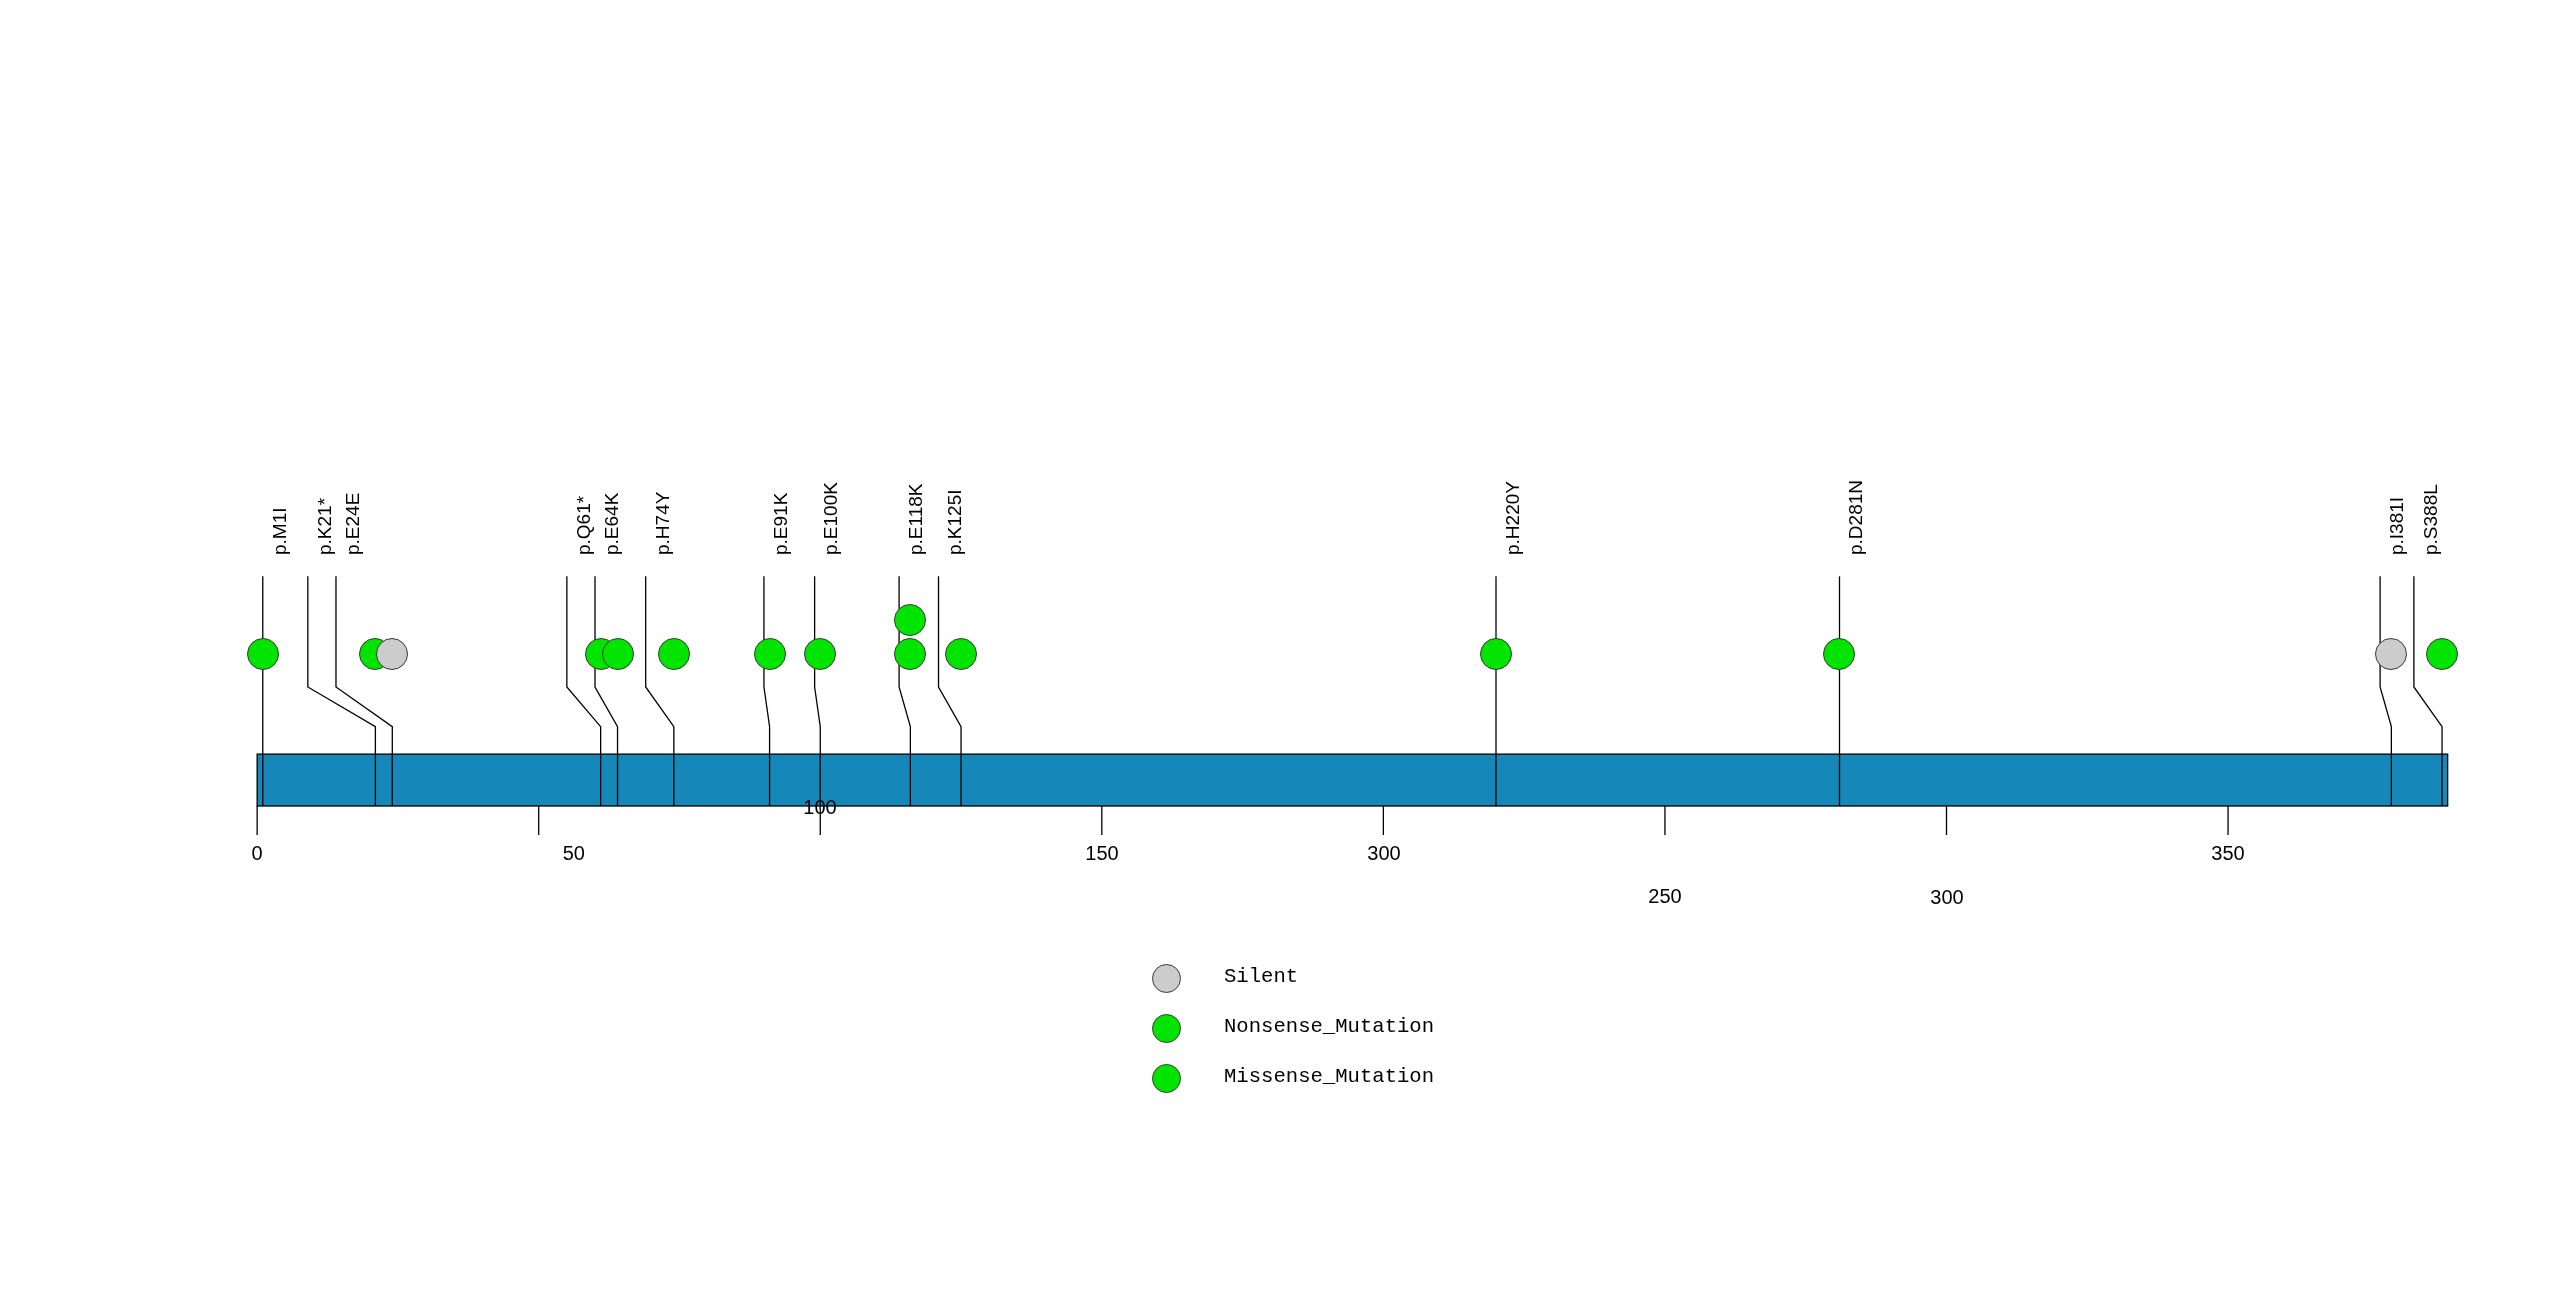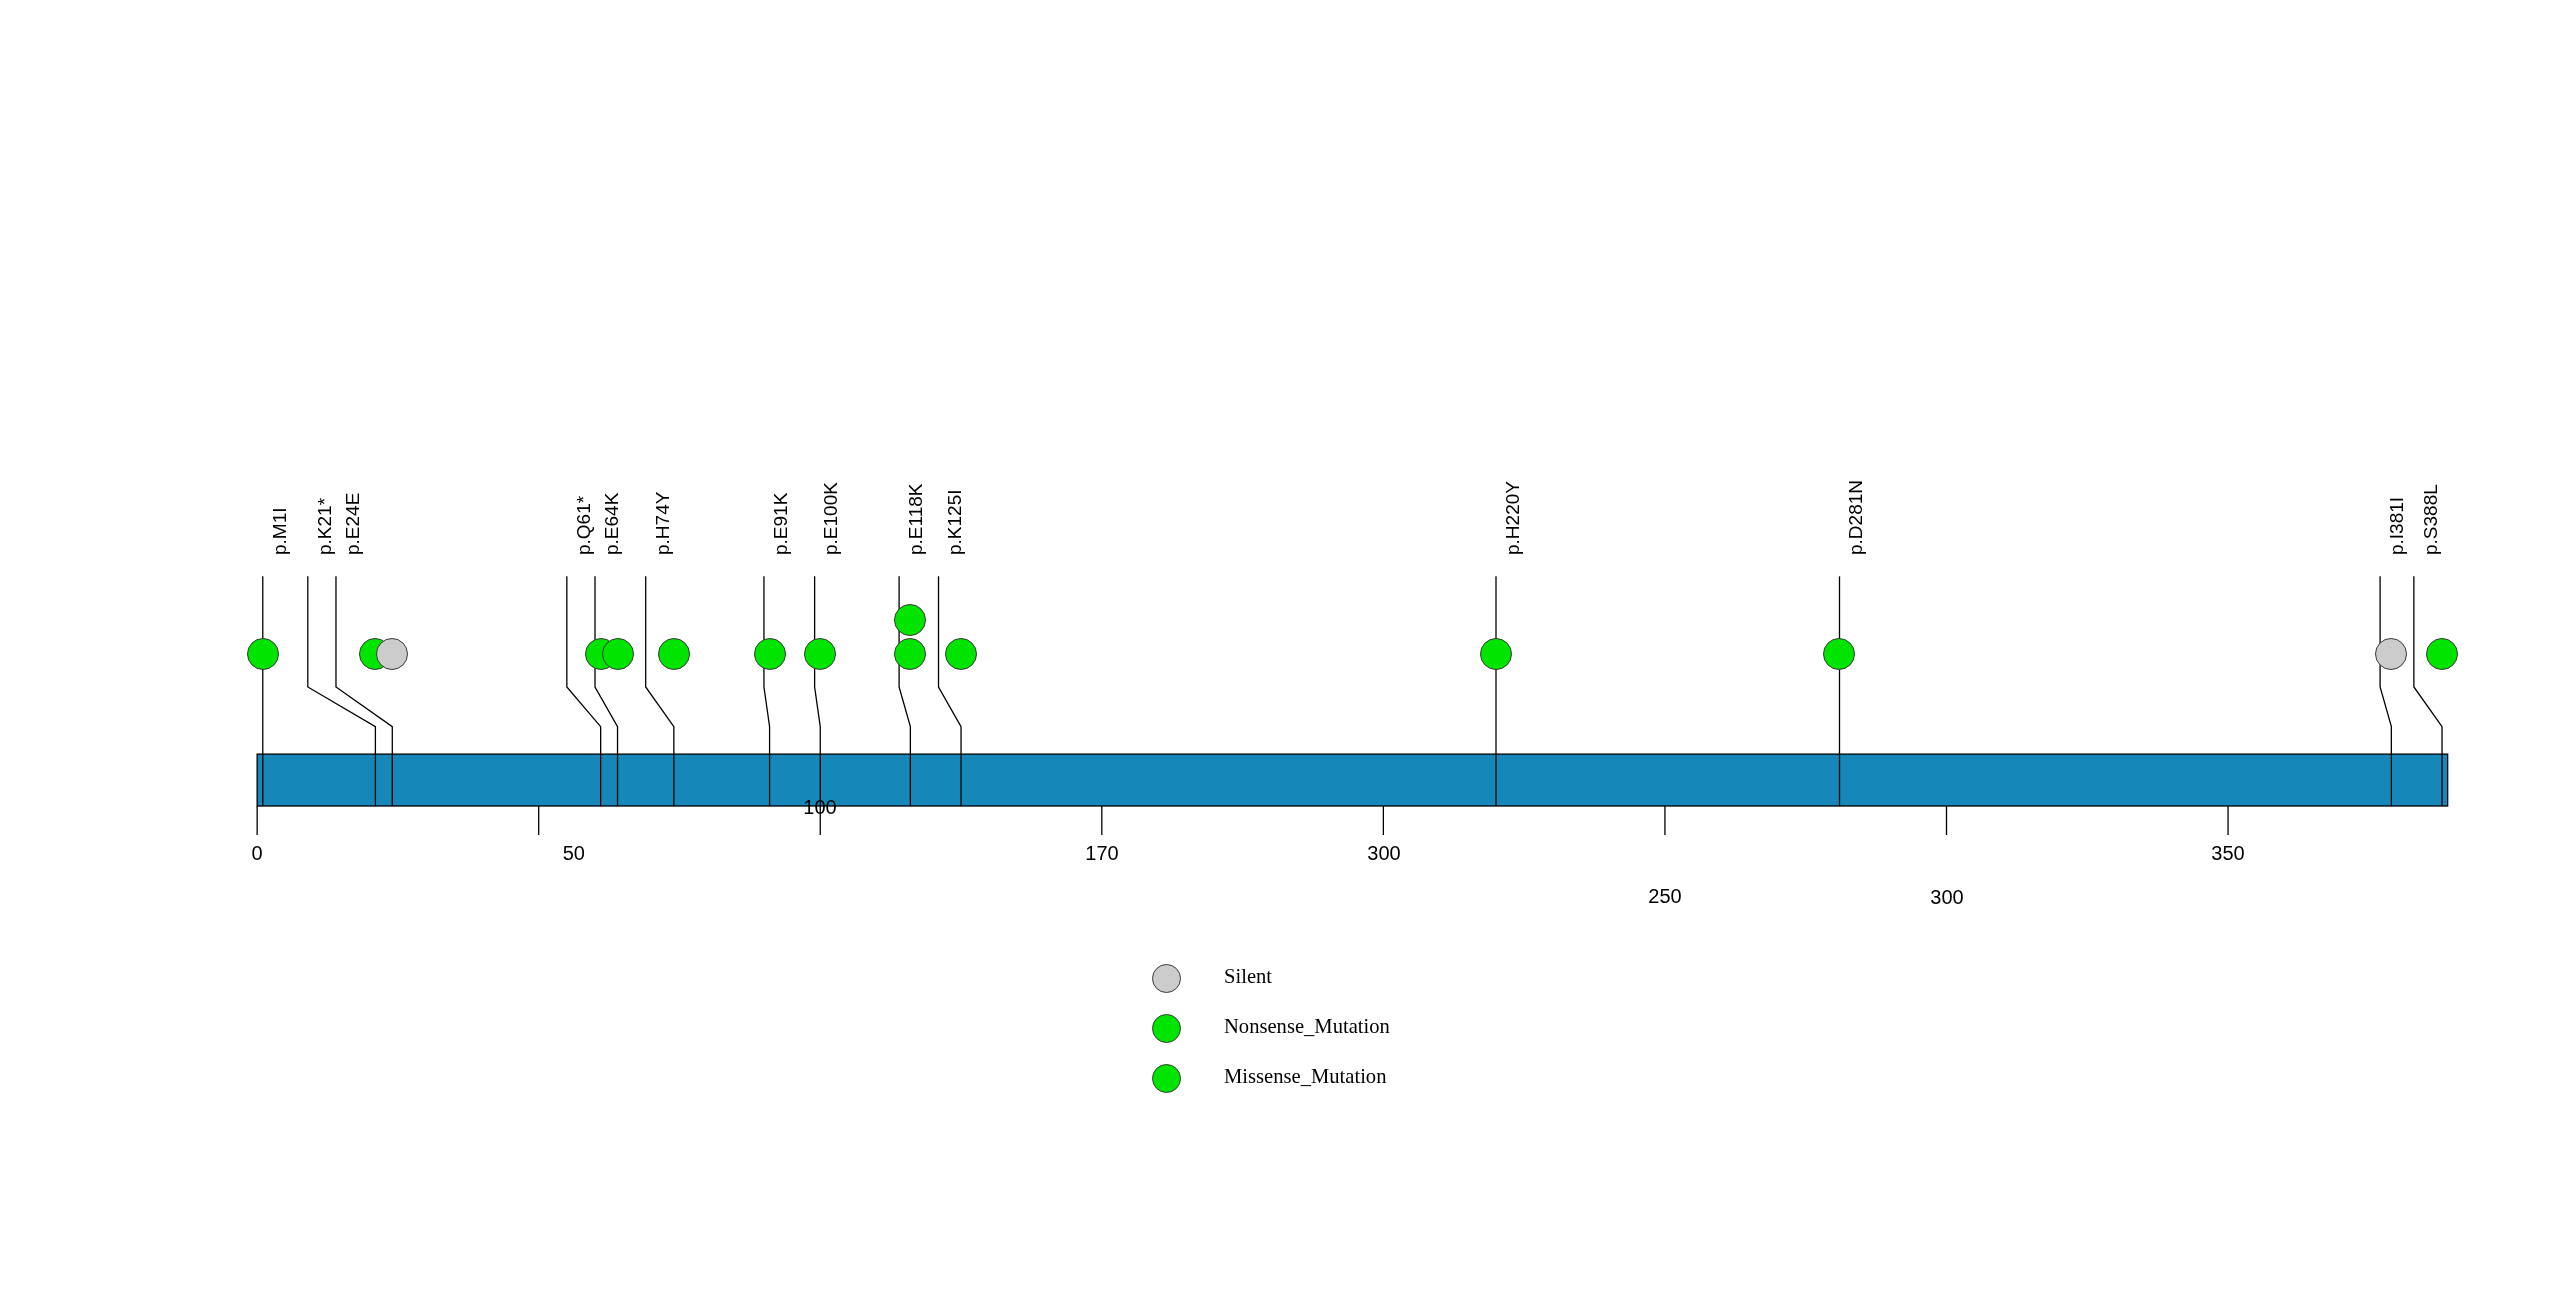--- a/index.html
+++ b/index.html
@@ -70,21 +70,21 @@
     height: 29px;
     border-radius: 50%;
     border: 1.1px solid #3a3a3a;
     box-sizing: border-box;
   }
   .legend-text {
     position: absolute;
     left: 72px;
     top: 6.9px;
     font-size: 20.6px;
-    font-family: Liberation Serif, serif;
+    font-family: Liberation Mono, monospace;
     color: #000000;
     white-space: nowrap;
   }
 </style>
 </head>
 <body>
 
 <div id="stage">
 
   <svg id="plot" viewBox="0 0 3376 1690" width="2576" height="1290" xmlns="http://www.w3.org/2000/svg">
@@ -141,21 +141,21 @@
       <div class="lolli-label" style="left: 1503px; top: 555px;">p.H220Y</div>
       <div class="lolli-label" style="left: 1846px; top: 555px;">p.D281N</div>
       <div class="lolli-label" style="left: 2387px; top: 555px;">p.I381I</div>
       <div class="lolli-label" style="left: 2421px; top: 555px;">p.S388L</div>
     </div>
 
   <div id="ticks">
       <div class="tick-label" style="left: 211px; top: 842px; width: 92px;">0</div>
       <div class="tick-label" style="left: 493px; top: 842px; width: 92px; text-align: right;">50</div>
       <div class="tick-label" style="left: 774px; top: 796px; width: 92px;">100</div>
-      <div class="tick-label" style="left: 1056px; top: 842px; width: 92px;">170</div>
+      <div class="tick-label" style="left: 1056px; top: 842px; width: 92px;">150</div>
       <div class="tick-label" style="left: 1338px; top: 842px; width: 92px;">300</div>
       <div class="tick-label" style="left: 1619px; top: 885px; width: 92px;">250</div>
       <div class="tick-label" style="left: 1901px; top: 842px; width: 92px; margin-top: 44px;">300</div>
       <div class="tick-label" style="left: 2182px; top: 842px; width: 92px;">350</div>
     </div>
 
   <div id="dots">
       <div class="lolli-dot" style="left: 247px; top: 638px; width: 32px; height: 32px; background: rgb(0, 228, 0);"></div>
       <div class="lolli-dot" style="left: 359px; top: 638px; width: 32px; height: 32px; background: rgb(0, 228, 0);"></div>
       <div class="lolli-dot" style="left: 376px; top: 638px; width: 32px; height: 32px; background: rgb(204, 204, 204);"></div>

